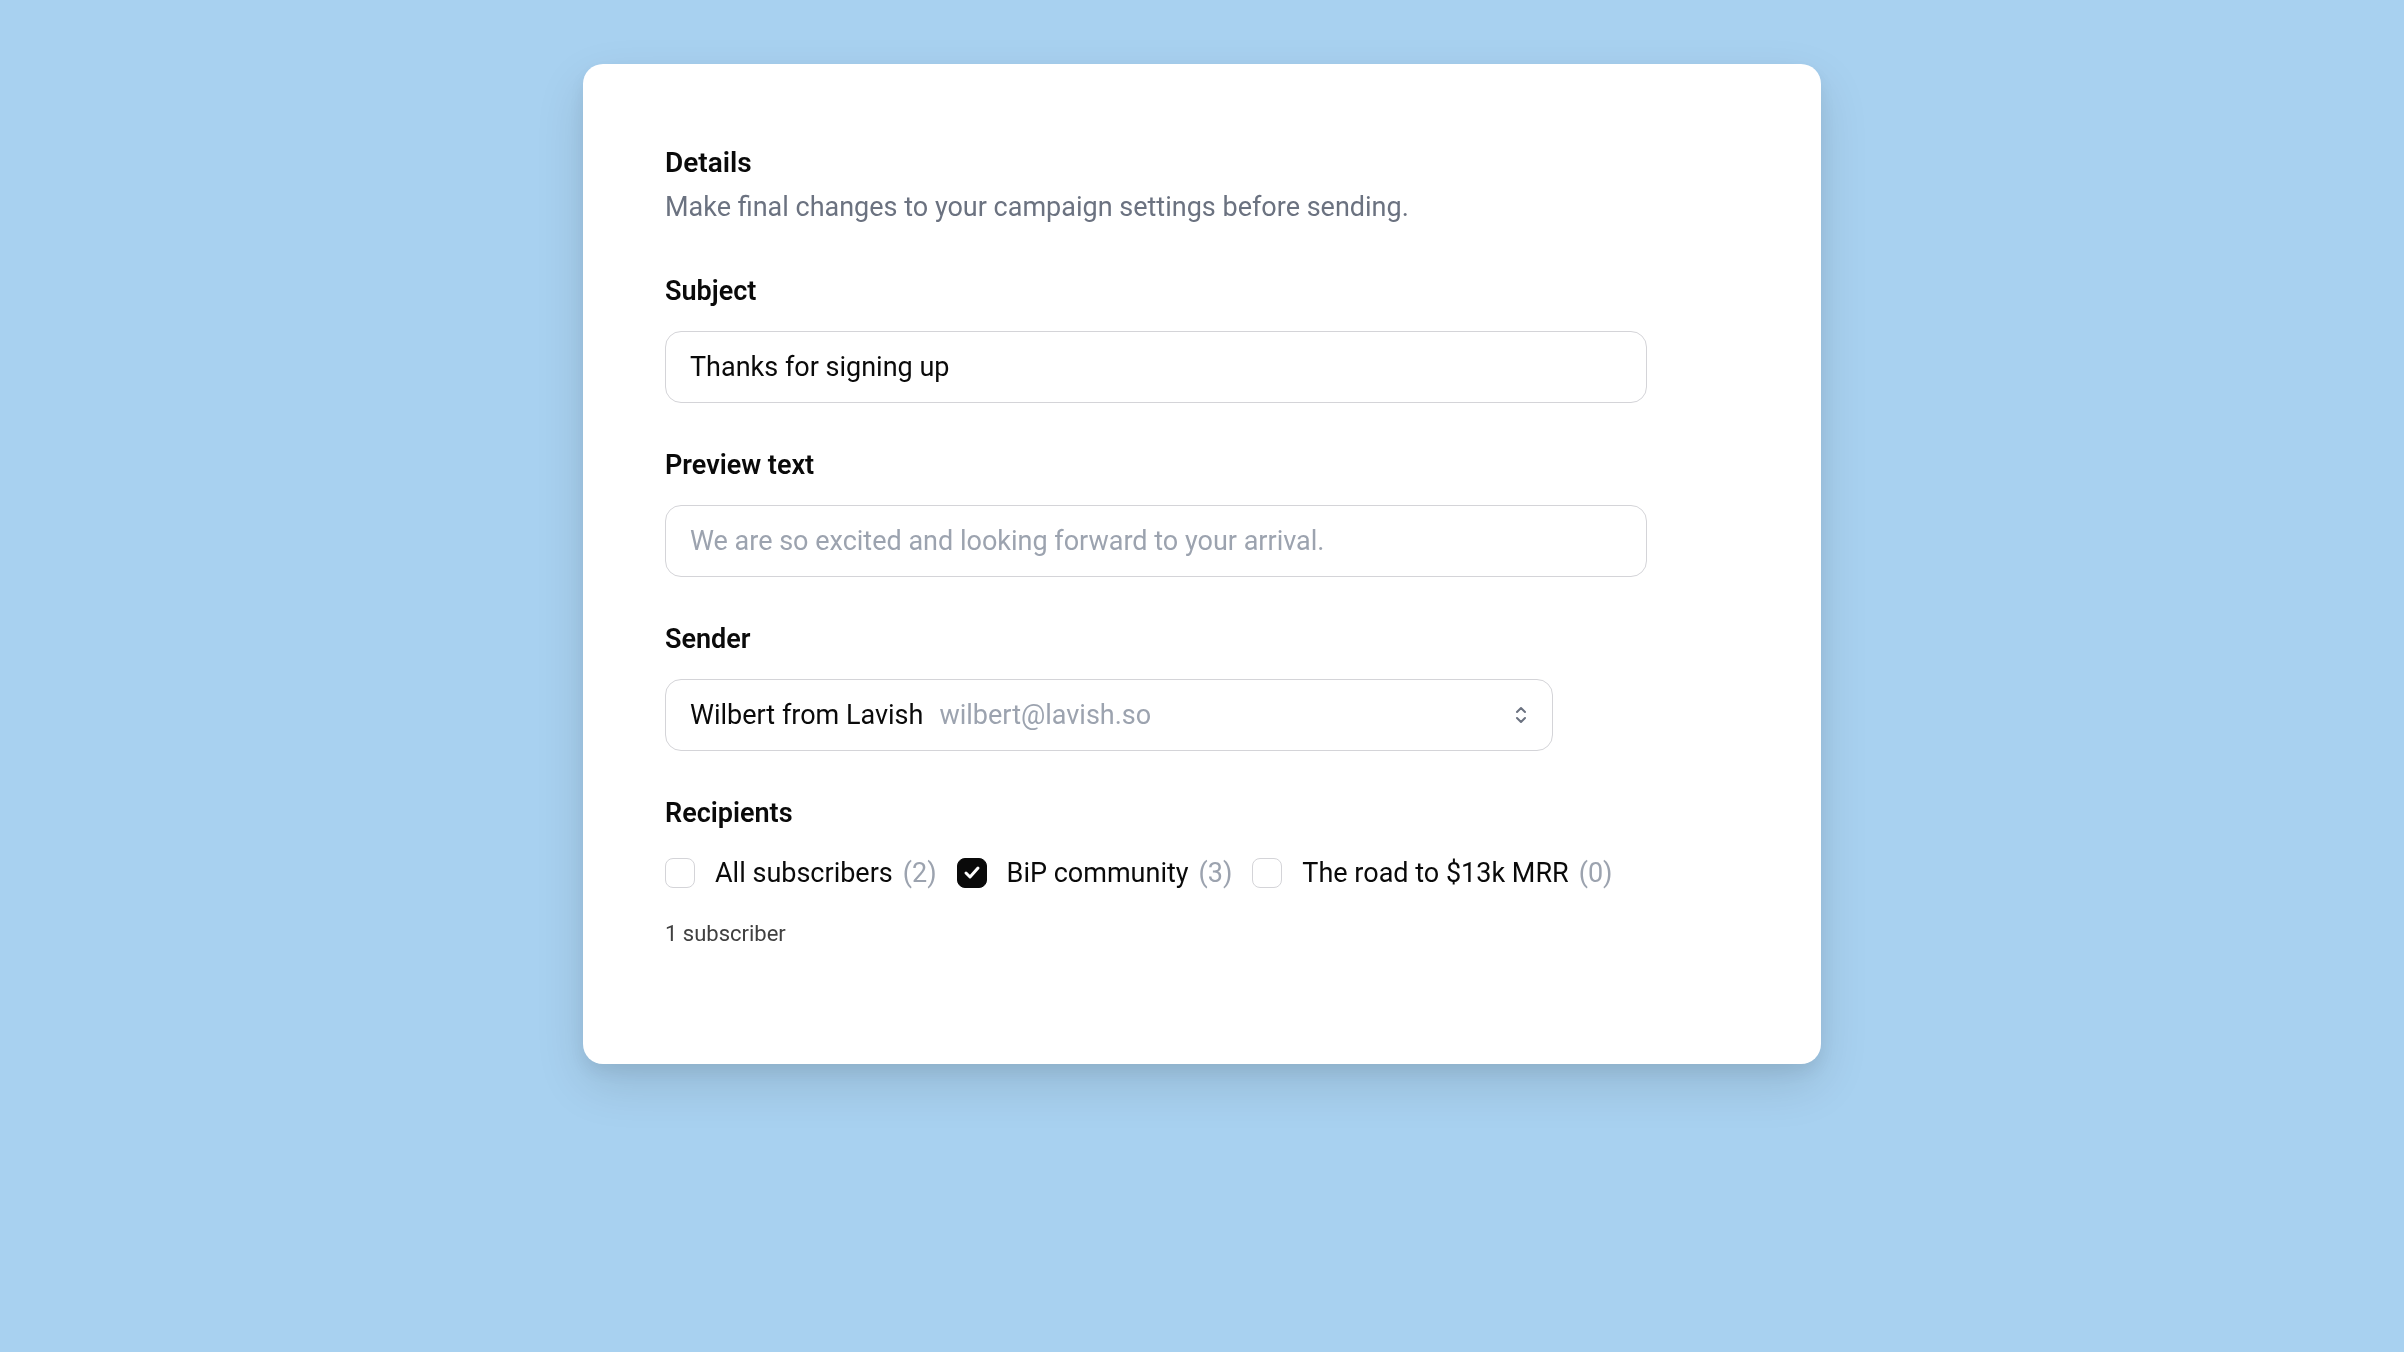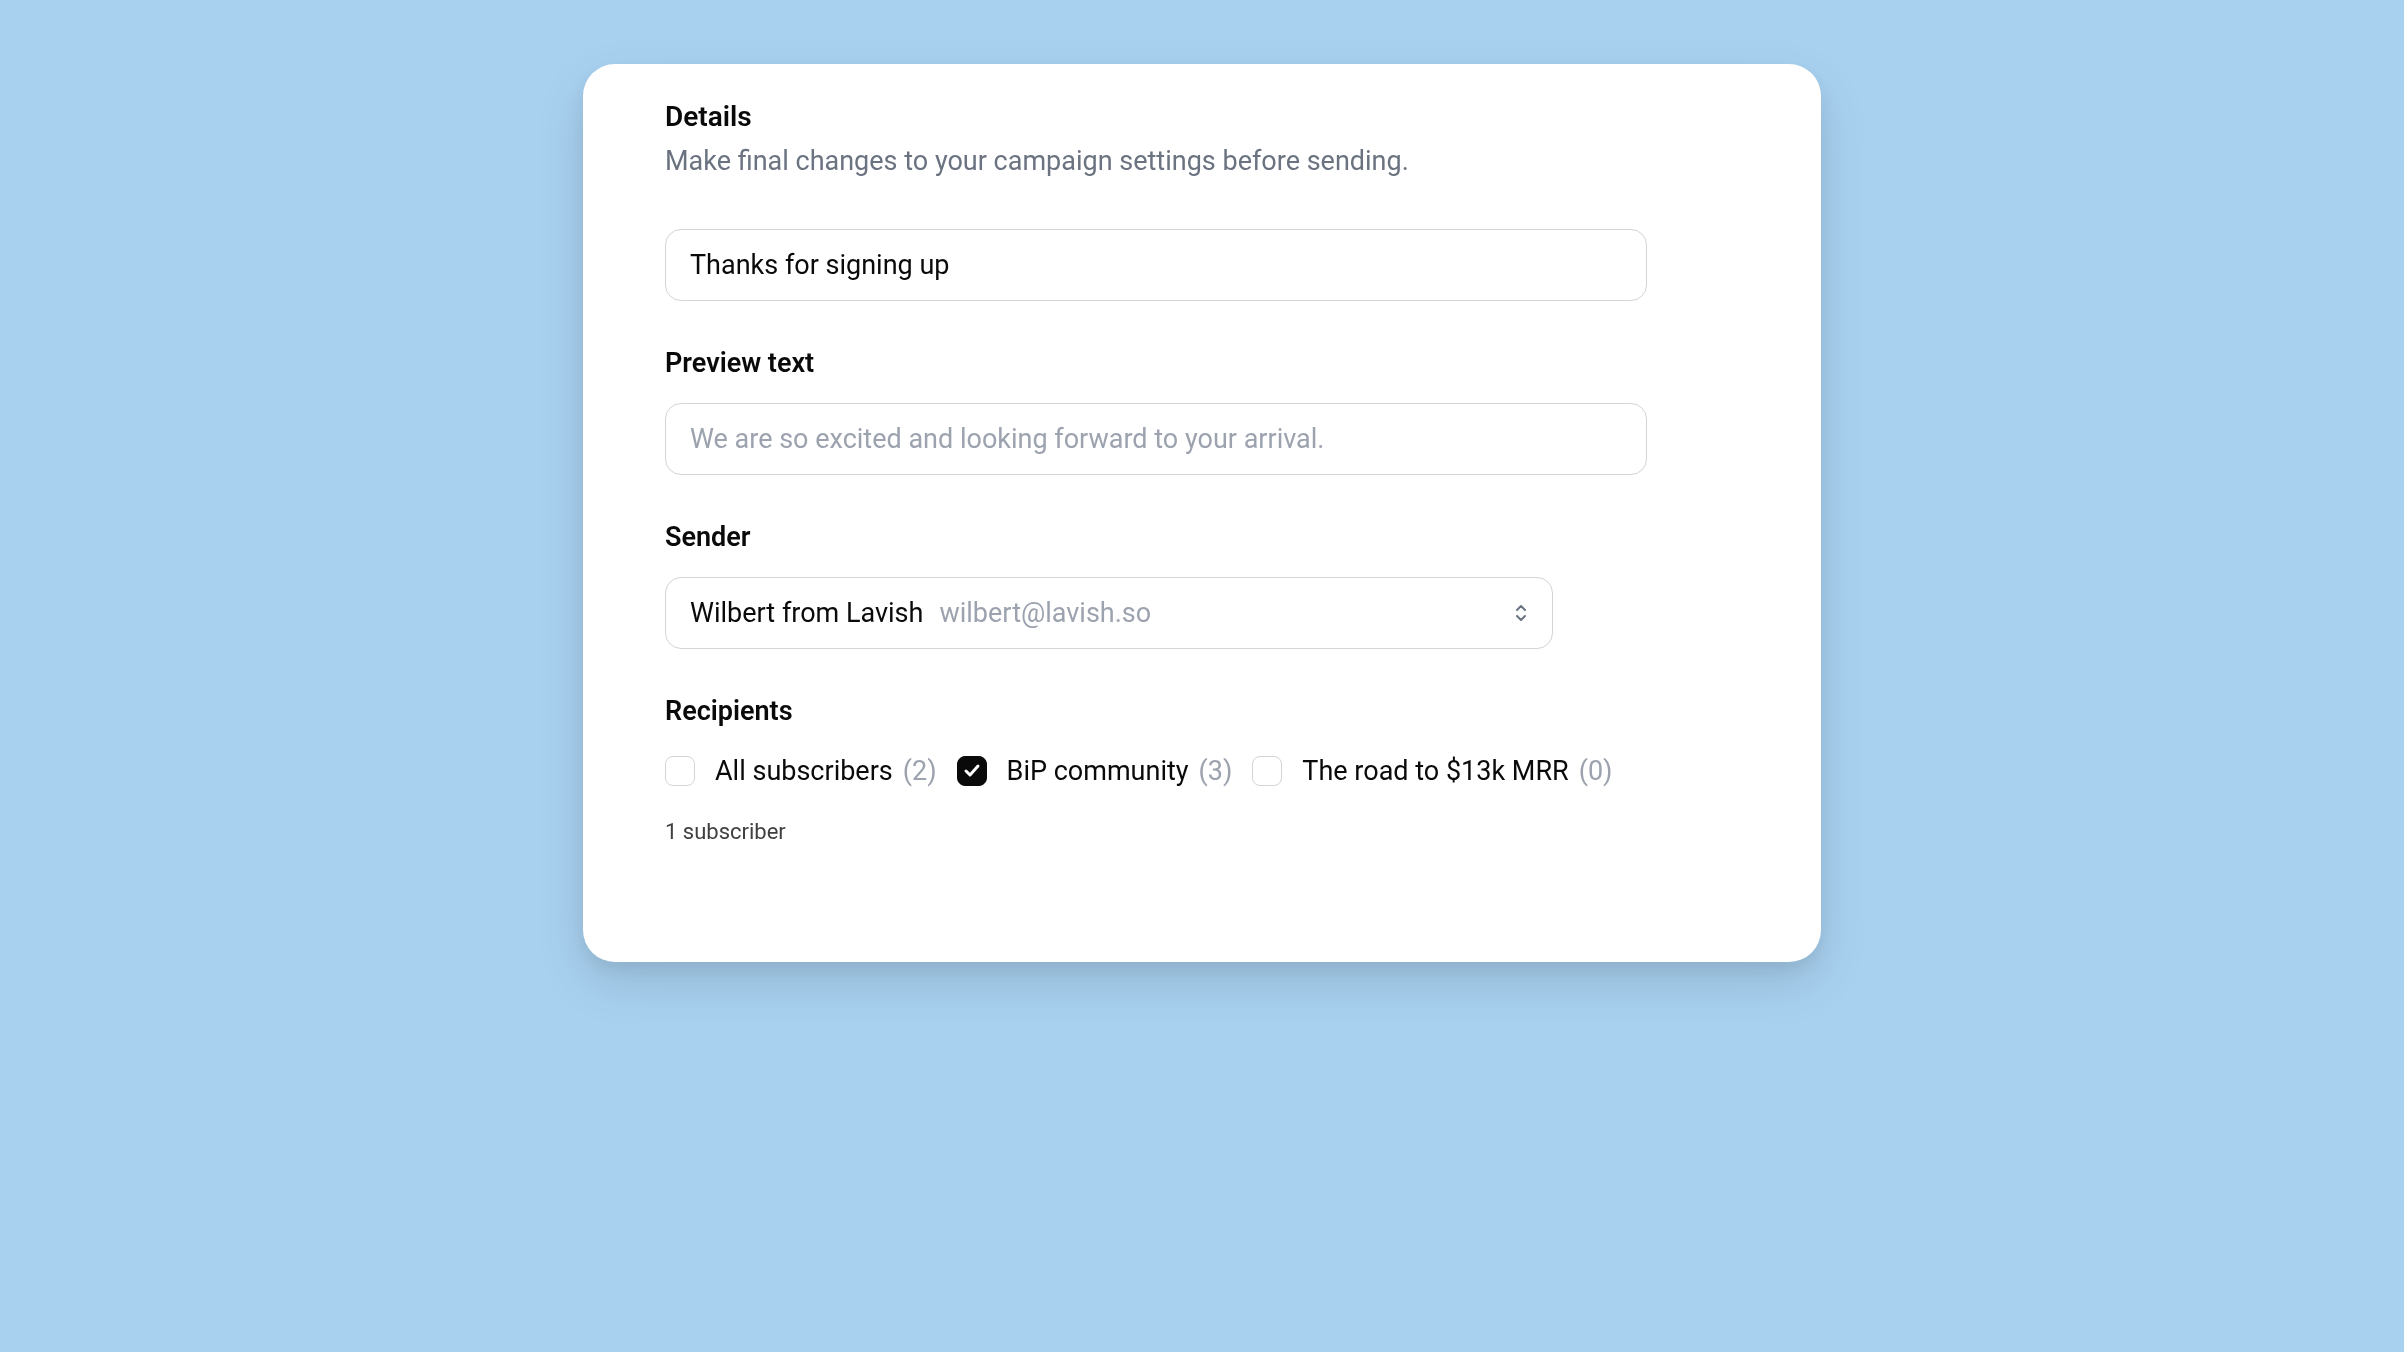--- a/index.html
+++ b/index.html
@@ -12,23 +12,23 @@
       background-color: #a8d1f0;
       width: 2404px;
       height: 1352px;
       display: flex;
       align-items: flex-start;
       justify-content: center;
       padding-top: 64px;
     }
     .card {
       background: #ffffff;
-      border-radius: 32px;
+      border-radius: 20px;
       width: 1238px;
-      padding: 36px 82px 118px 82px;
+      padding: 82px 82px 118px 82px;
       box-shadow: 0 20px 50px rgba(0,0,0,0.12), 0 8px 16px rgba(0,0,0,0.06);
     }
     .details-title {
       font-size: 28px;
       font-weight: 600;
       color: #0a0a0a;
       margin-bottom: 12px;
     }
     .details-subtitle {
       font-size: 27px;
@@ -145,20 +145,21 @@
     }
   </style>
 </head>
 <body>
 
 <div class="card">
 
   <div class="details-title">Details</div>
   <div class="details-subtitle">Make final changes to your campaign settings before sending.</div>
 
+  <div class="section-label">Subject</div>
   <input type="text" class="text-input" value="Thanks for signing up" style="">
 
   <div class="section-label">Preview text</div>
   <input type="text" class="text-input" placeholder="We are so excited and looking forward to your arrival." style="">
 
   <div class="section-label">Sender</div>
   <div class="select-wrap">
     <div class="select">
       <span class="select-name">Wilbert from Lavish</span>
       <span class="select-email">wilbert@lavish.so</span>

